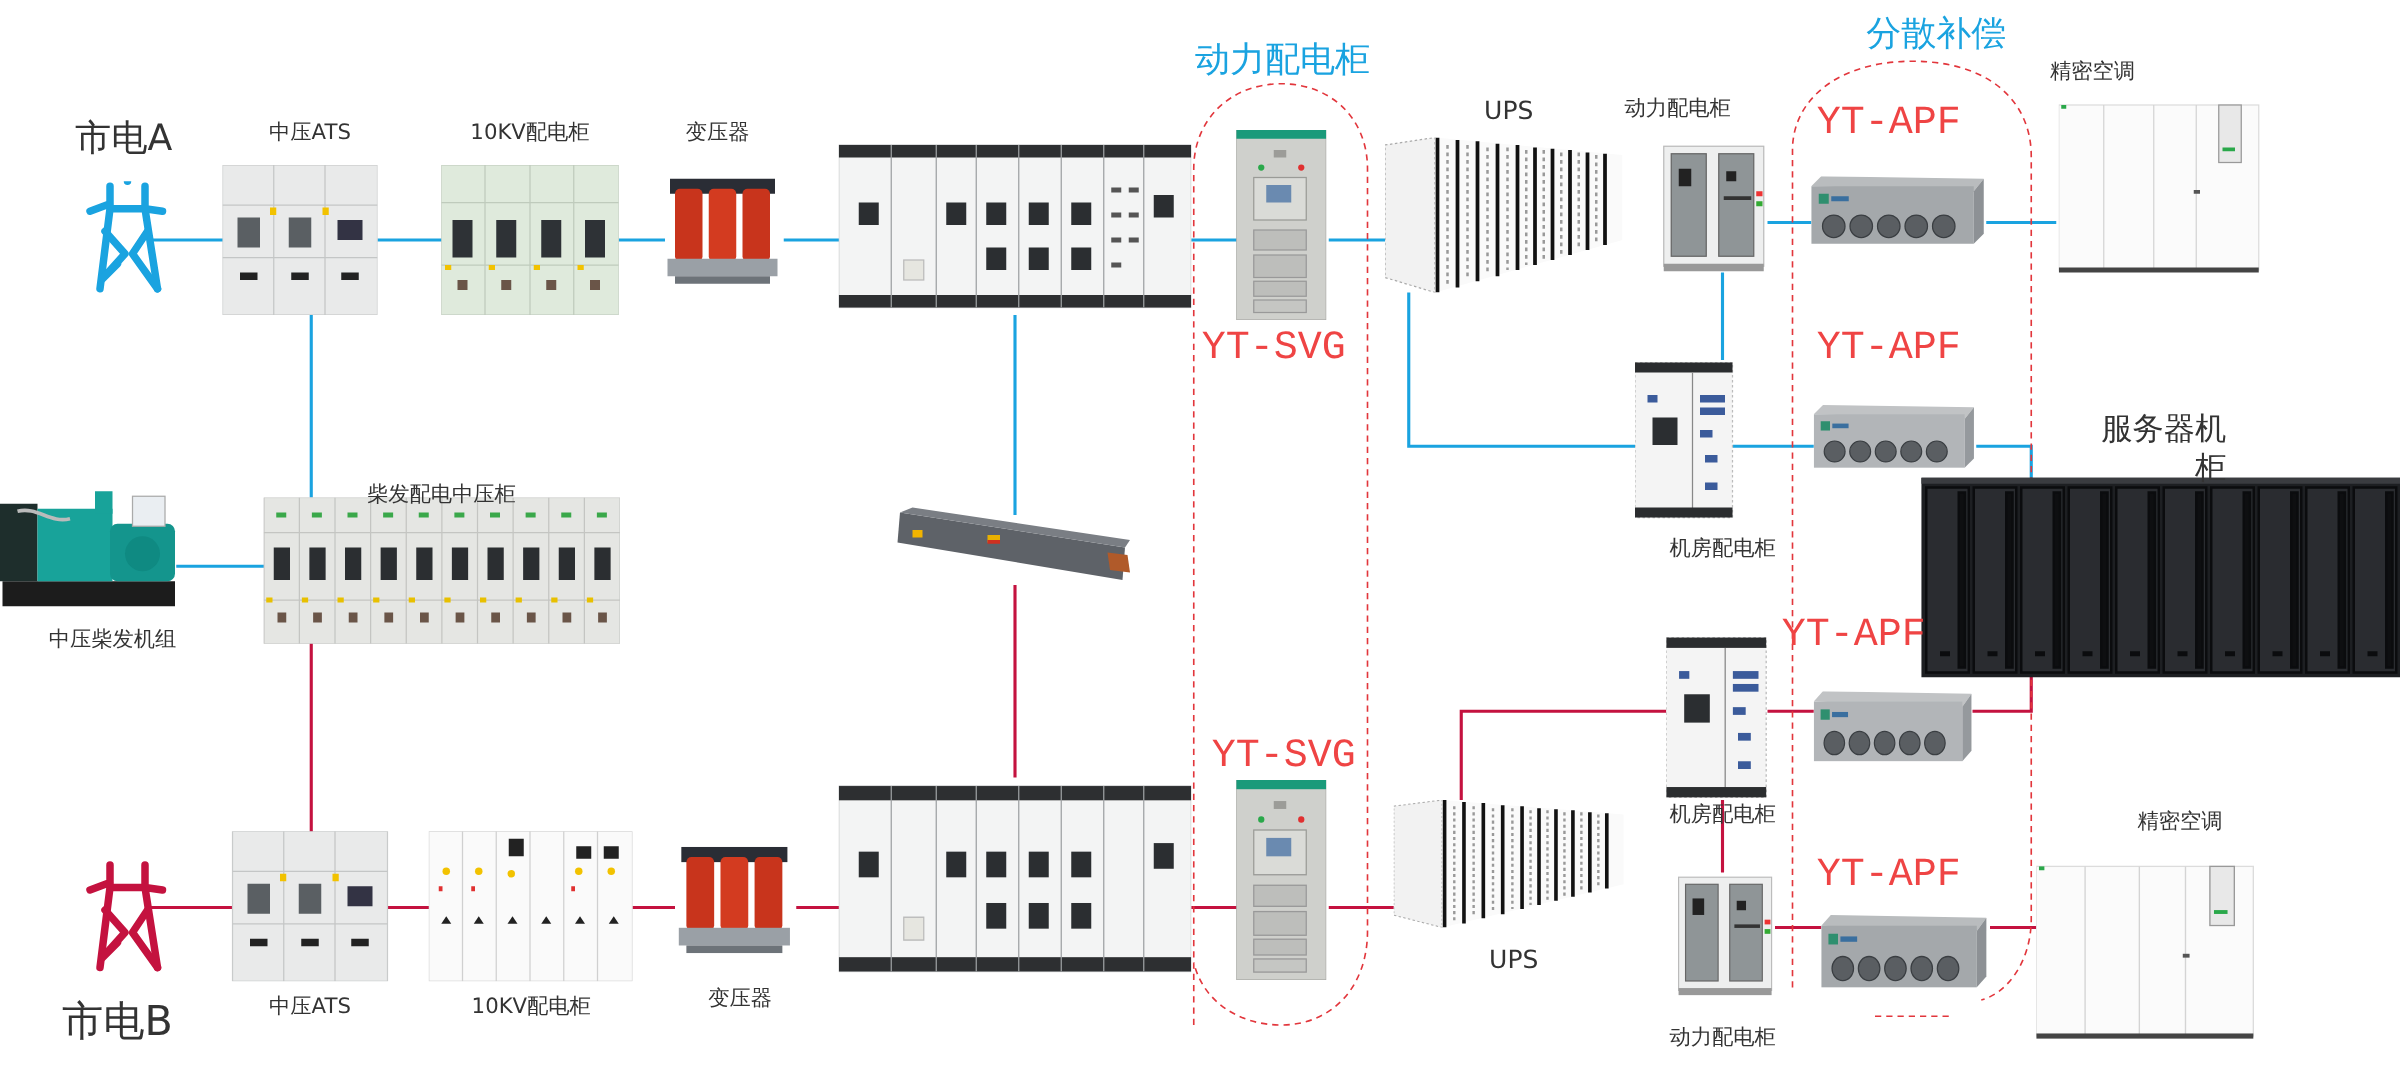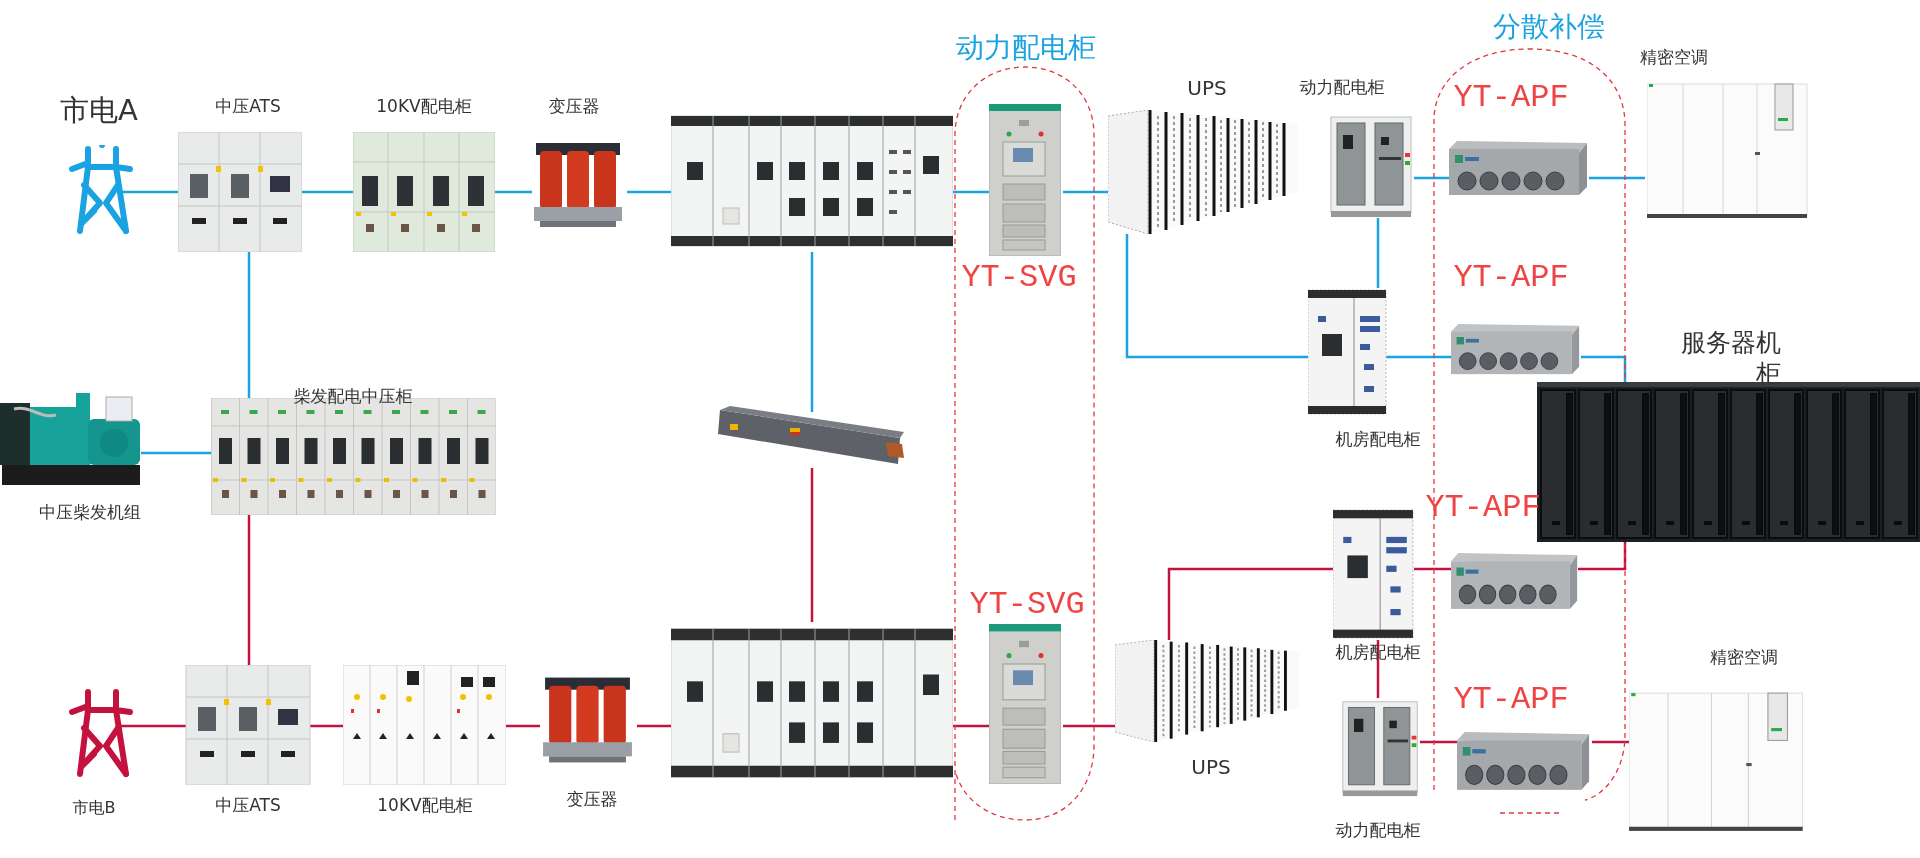--- a/index.html
+++ b/index.html
@@ -625,17 +625,17 @@
   <div class="lbl c" style="left:1731px;top:327px;font-size:25px;text-align:right;line-height:31px"><span>服务器机</span><br><span>柜</span></div>
 
   <div class="lbl c" style="left:353px;top:388px">柴发配电中压柜</div>
   <div class="lbl c" style="left:90px;top:504px">中压柴发机组</div>
 
   <div class="lbl c" style="left:1378px;top:644px">机房配电柜</div>
   <div class="lbl c" style="left:1744px;top:649px">精密空调</div>
   <div class="lbl c" style="left:1211px;top:757px;font-size:20px">UPS</div>
   <div class="lbl c" style="left:1378px;top:822px">动力配电柜</div>
 
-  <div class="lbl c" style="left:94px;top:800px;font-size:16px">市电B</div>
+  <div class="lbl c" style="left:94px;top:800px;font-size:33px">市电B</div>
   <div class="lbl c" style="left:248px;top:797px">中压ATS</div>
   <div class="lbl c" style="left:425px;top:797px">10KV配电柜</div>
   <div class="lbl c" style="left:592px;top:791px">变压器</div>
 </div>
 
 </body></html>

